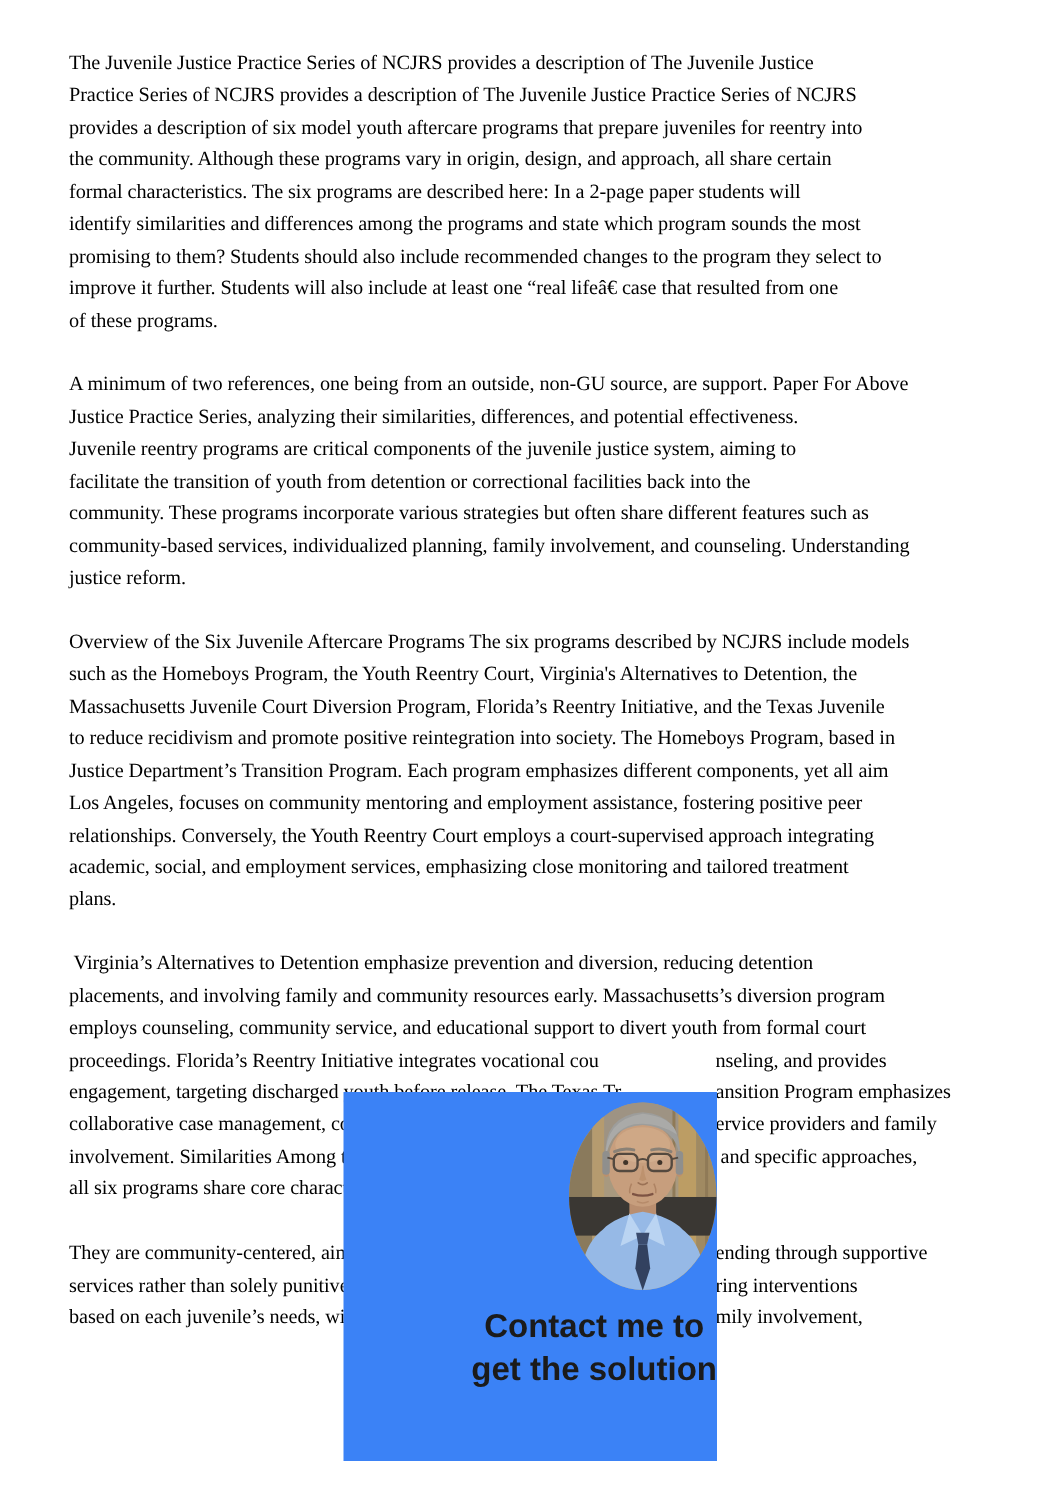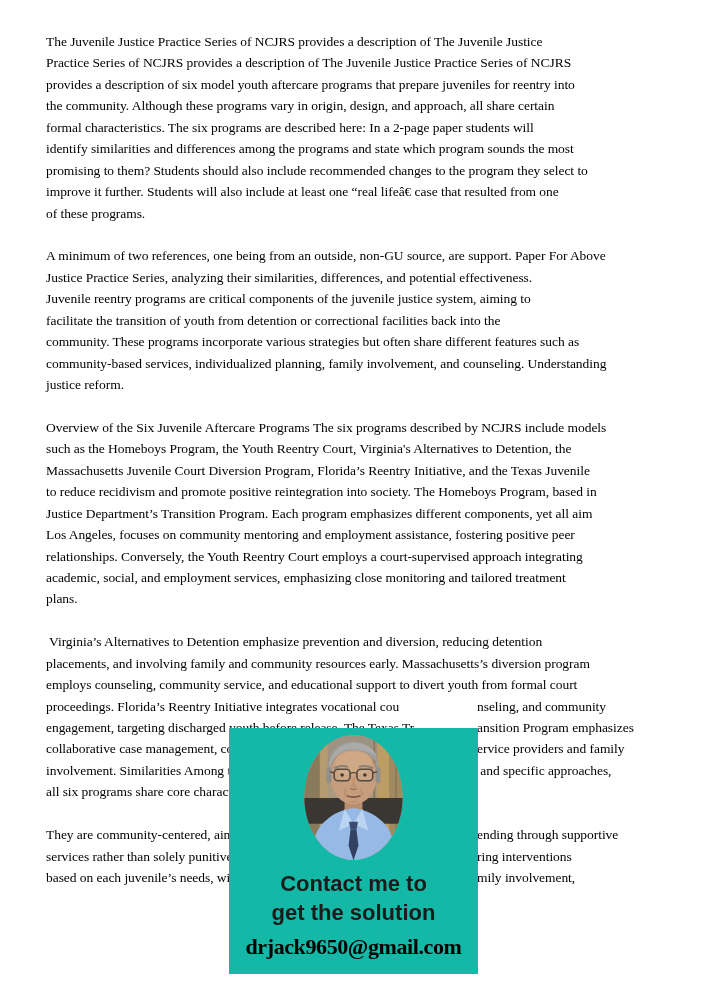--- a/index.html
+++ b/index.html
@@ -121,34 +121,34 @@
         <div class="line">Justice Department’s Transition Program. Each program emphasizes different components, yet all aim</div>
         <div class="line">Los Angeles, focuses on community mentoring and employment assistance, fostering positive peer</div>
         <div class="line">relationships. Conversely, the Youth Reentry Court employs a court-supervised approach integrating</div>
         <div class="line">academic, social, and employment services, emphasizing close monitoring and tailored treatment</div>
         <div class="line">plans.</div>
       </div>
       <div class="para">
         <div class="line"> Virginia’s Alternatives to Detention emphasize prevention and diversion, reducing detention</div>
         <div class="line">placements, and involving family and community resources early. Massachusetts’s diversion program</div>
         <div class="line">employs counseling, community service, and educational support to divert youth from formal court</div>
-        <div class="line"><span>proceedings. Florida’s Reentry Initiative integrates vocational cou</span><span class="rf">nseling, and community</span></div>
+        <div class="line"><span>proceedings. Florida’s Reentry Initiative integrates vocational cou</span><span class="rf">nseling, and provides</span></div>
         <div class="line"><span>engagement, targeting discharged youth before release. The Texas Tr</span><span class="rf">ansition Program emphasizes</span></div>
         <div class="line"><span>collaborative case management, coordinating with community s</span><span class="rf">ervice providers and family</span></div>
         <div class="line"><span>involvement. Similarities Among the Programs Despite origins</span><span class="rf"> and specific approaches,</span></div>
         <div class="line"><span>all six programs share core characteristics.</span></div>
       </div>
       <div class="para">
         <div class="line"><span>They are community-centered, aiming to reduce reoff</span><span class="rf">ending through supportive</span></div>
         <div class="line"><span>services rather than solely punitive measures, tailo</span><span class="rf">ring interventions</span></div>
         <div class="line"><span>based on each juvenile’s needs, with counseling and fa</span><span class="rf">mily involvement,</span></div>
       </div>
     </div>
 
-  <div class="card" id="card" style="background: #14b8a6;">
+  <div class="card" id="card" style="background: #3b82f6; align-items: flex-end;">
     <div class="portrait">
 
       <svg viewBox="0 0 100 127" xmlns="http://www.w3.org/2000/svg">
         <defs>
           <clipPath id="ovalClip">
               <ellipse cx="50" cy="63.5" rx="49.6" ry="63.2"></ellipse>
             </clipPath>
         </defs>
         <g clip-path="url(#ovalClip)">
           <rect x="0" y="0" width="100" height="127" fill="#a8997f"></rect>
@@ -189,16 +189,15 @@
           <path d="M57.5,55 q1.8,4 1.2,6.5" stroke="#a87c5d" stroke-width="1" fill="none" opacity="0.8"></path>
           <path d="M43.5,62 q6.5,2.2 13,0" stroke="#7d5343" stroke-width="1.6" fill="none" stroke-linecap="round"></path>
           <path d="M46,67 q4,2 8,0" stroke="#ad8161" stroke-width="1" fill="none" opacity="0.65"></path>
         </g>
       </svg>
     </div>
     <div class="headline" style="color: rgb(27, 27, 27);">
       <div>Contact me to</div>
       <div>get the solution</div>
     </div>
-    <div class="email" style="color: rgb(0, 0, 0);">drjack9650@gmail.com</div>
   </div>
 
 </div>
 
 </body></html>

